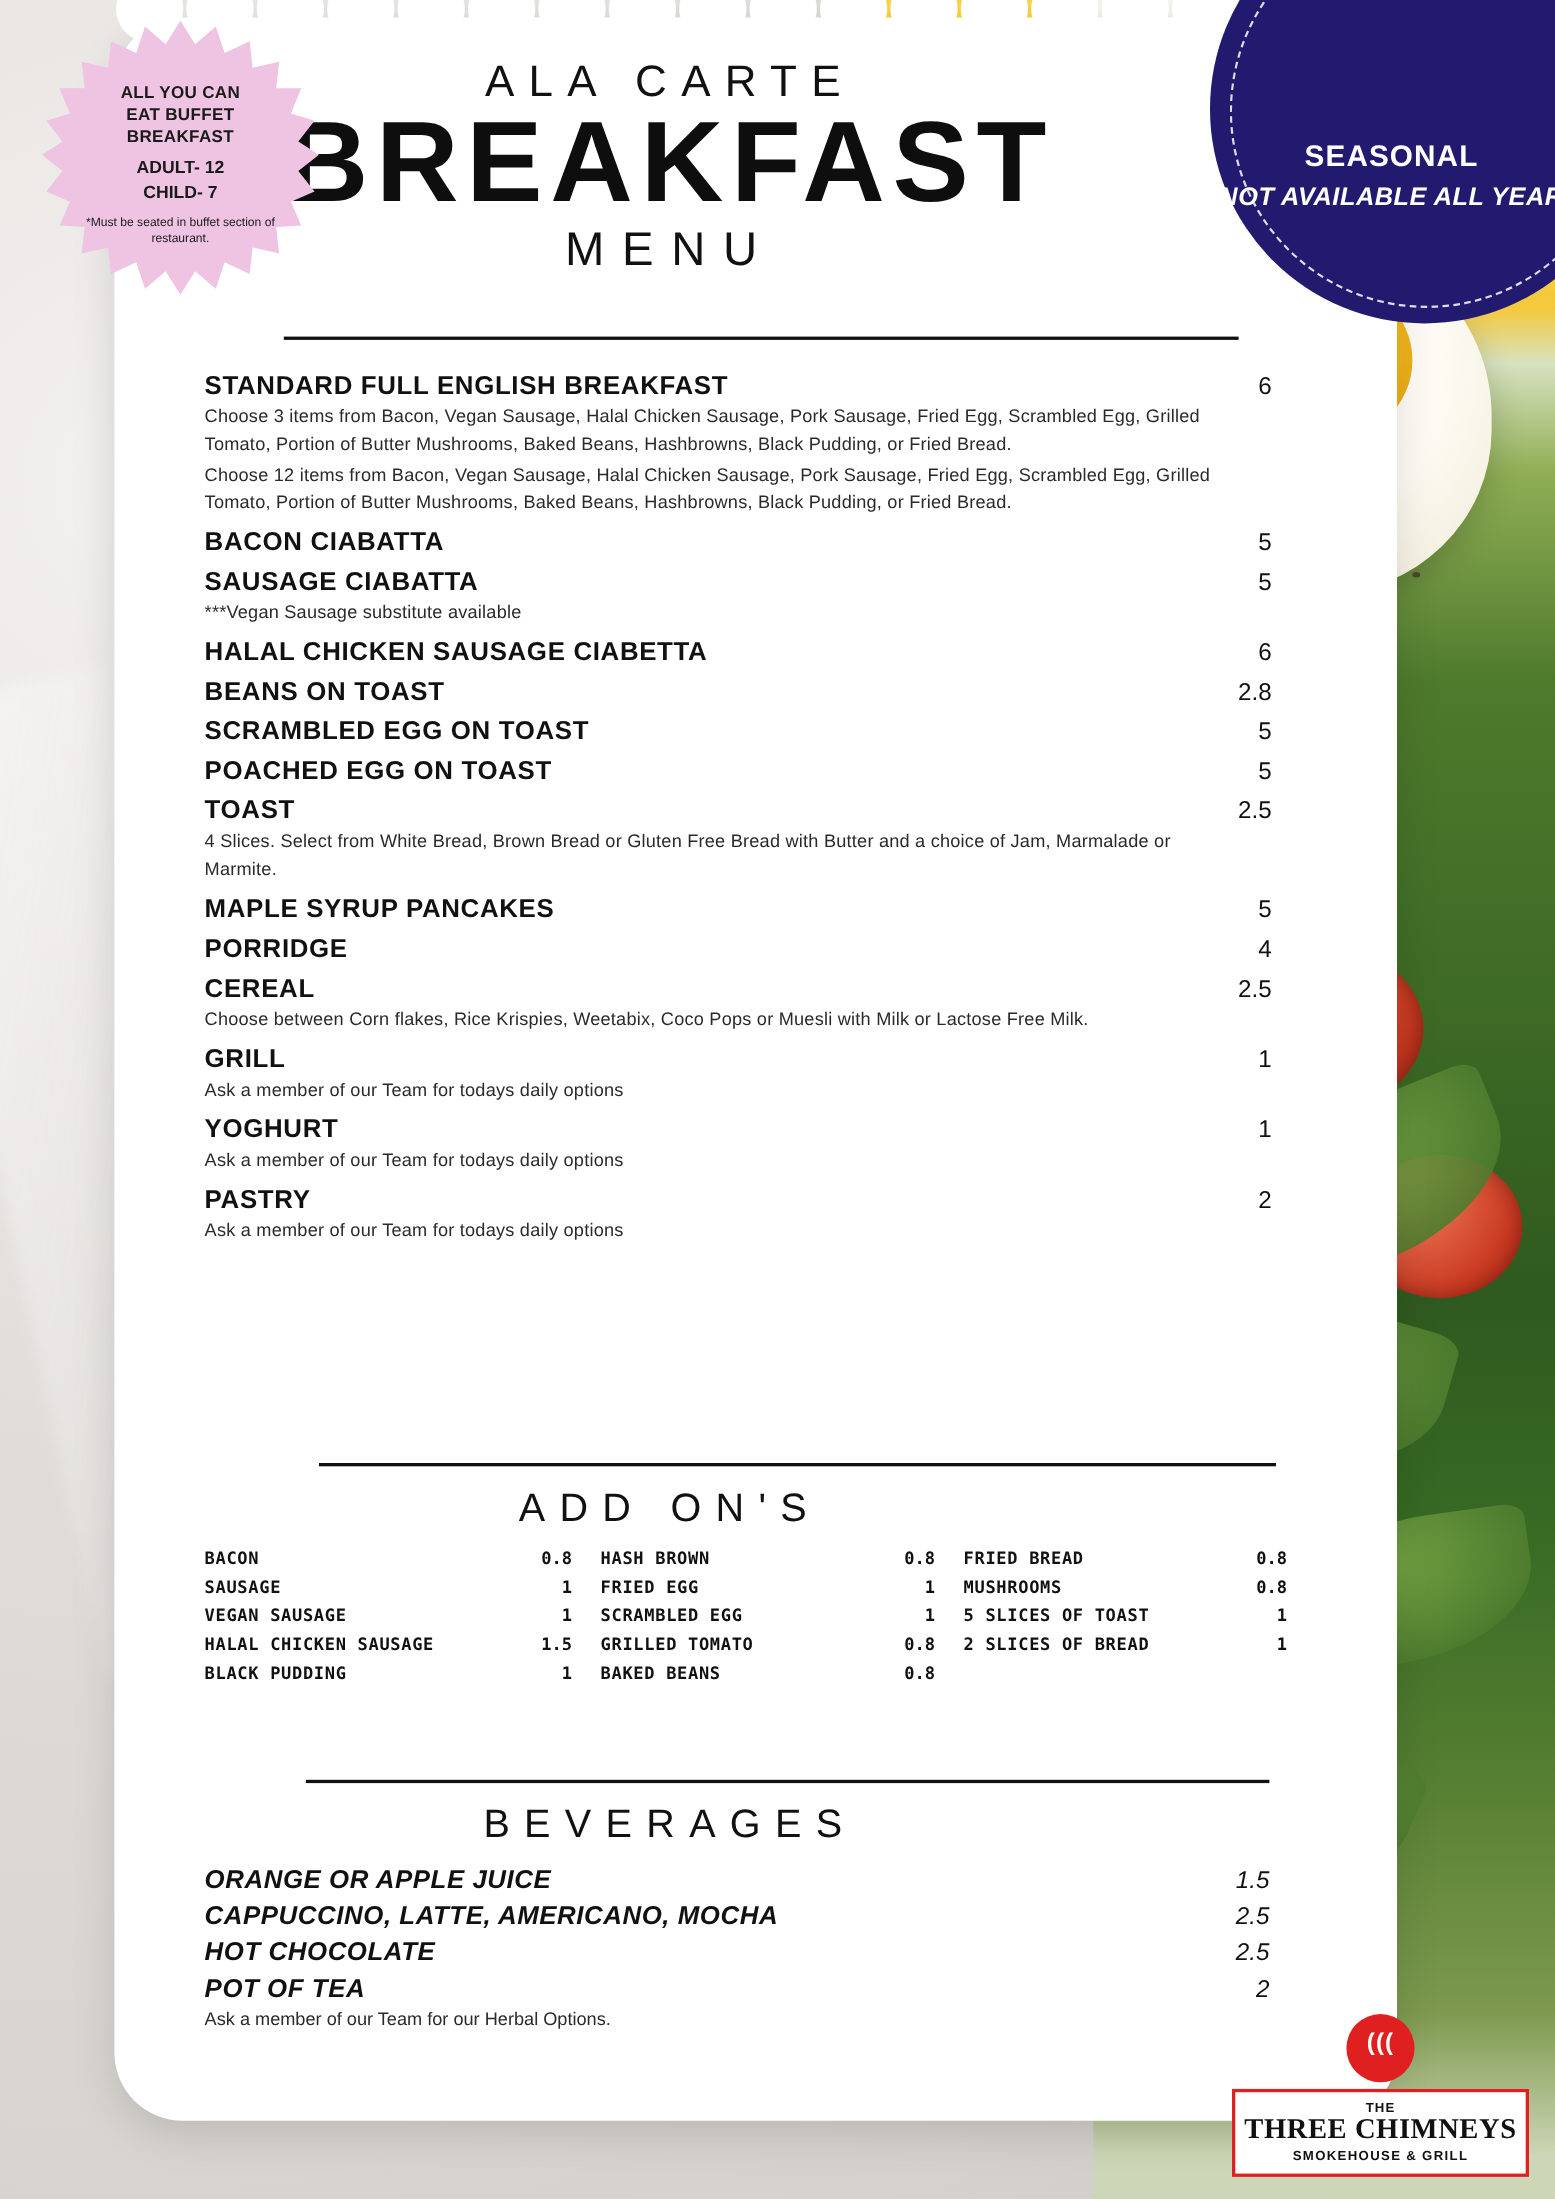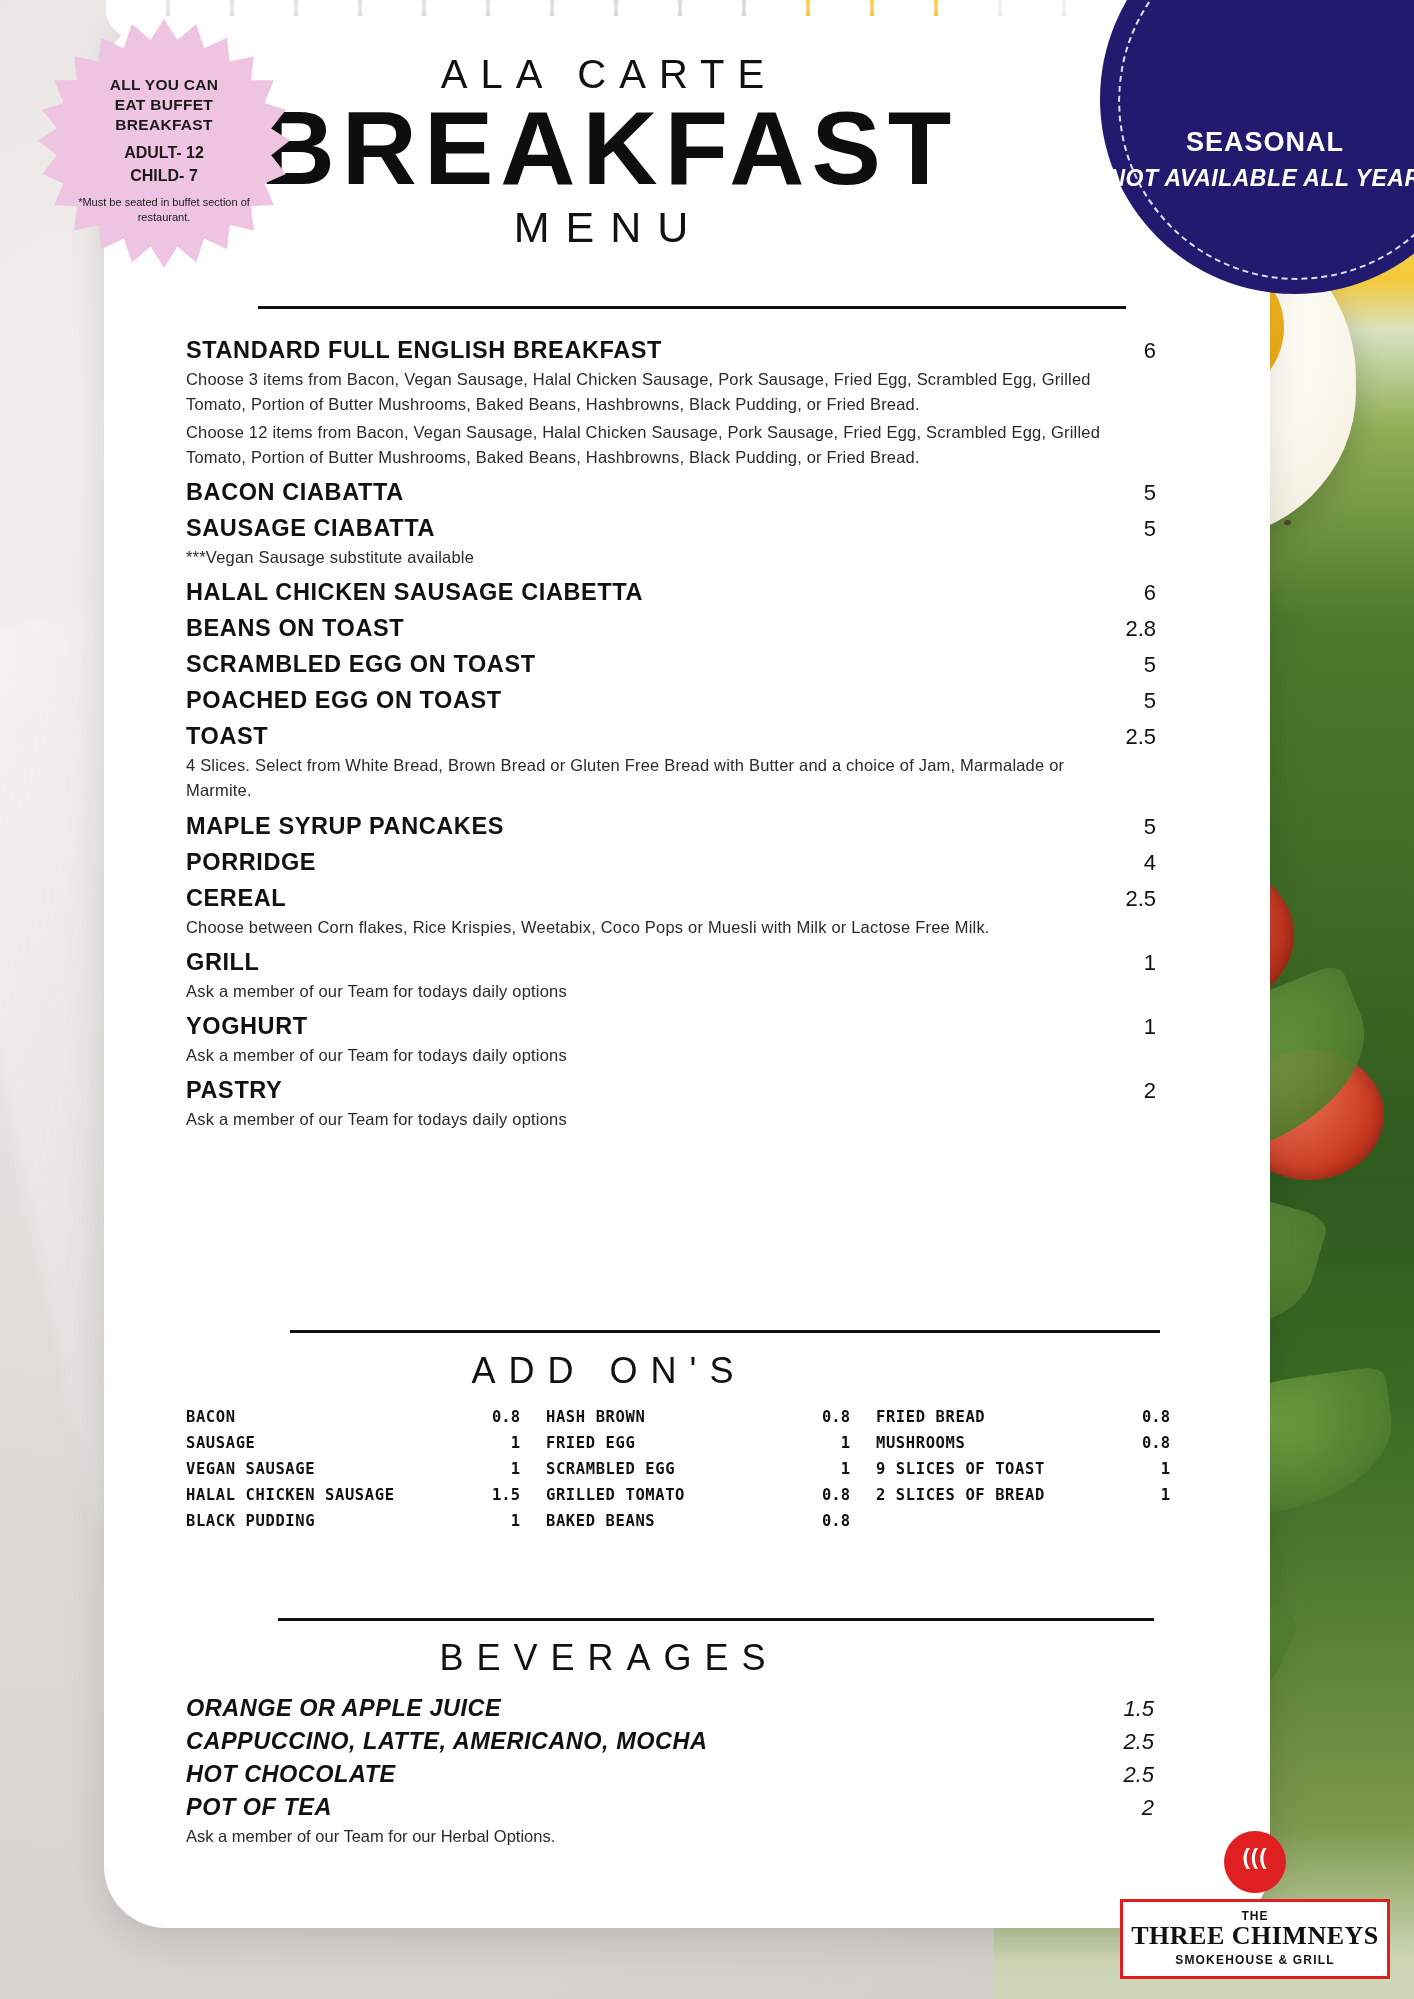--- a/index.html
+++ b/index.html
@@ -631,21 +631,21 @@
   <div class="addon-col c3">
     <div class="addon-row">
       <span class="addon-name">FRIED BREAD</span>
       <span class="addon-price">0.8</span>
     </div>
     <div class="addon-row">
       <span class="addon-name">MUSHROOMS</span>
       <span class="addon-price">0.8</span>
     </div>
     <div class="addon-row">
-      <span class="addon-name">9 SLICES OF TOAST</span>
+      <span class="addon-name">5 SLICES OF TOAST</span>
       <span class="addon-price">1</span>
     </div>
     <div class="addon-row">
       <span class="addon-name">2 SLICES OF BREAD</span>
       <span class="addon-price">1</span>
     </div>
   </div>
 </div>
 
 <div class="rule" id="rule-bev"></div>

